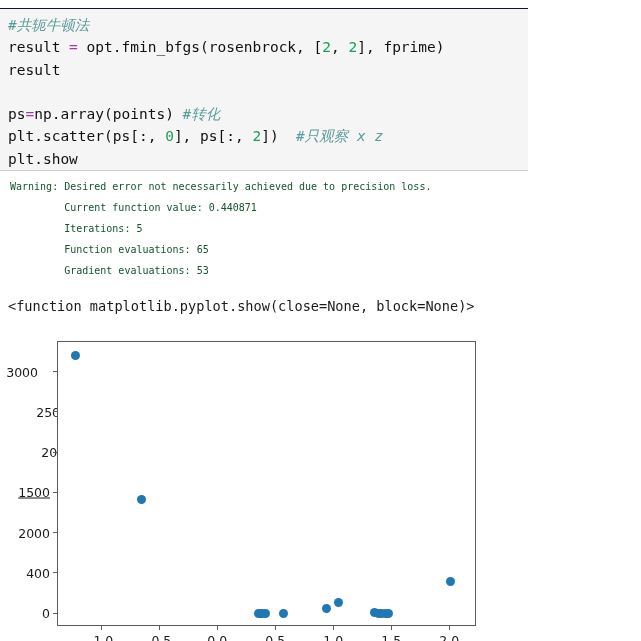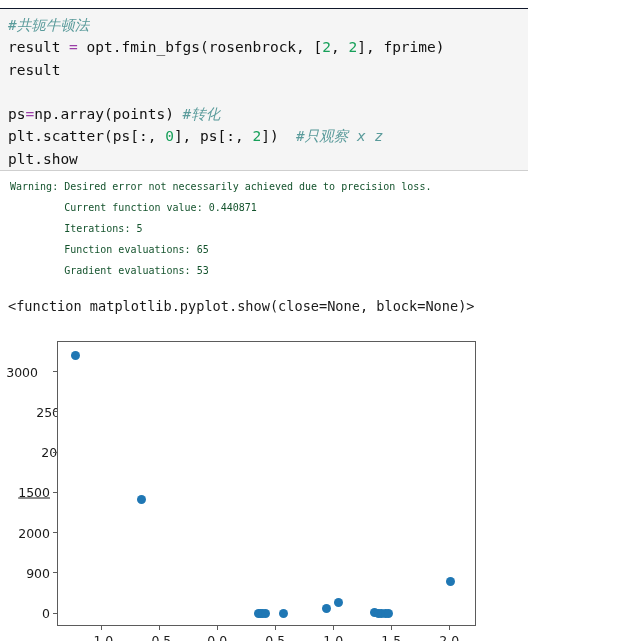--- a/index.html
+++ b/index.html
@@ -137,21 +137,21 @@
 </div>
 
 <div class="stream-out" id="stream-output"><div class="stream-line">Warning: Desired error not necessarily achieved due to precision loss.</div><div class="stream-line">         Current function value: 0.440871</div><div class="stream-line">         Iterations: 5</div><div class="stream-line">         Function evaluations: 65</div><div class="stream-line">         Gradient evaluations: 53</div></div>
 
 <div class="repr-out">&lt;function matplotlib.pyplot.show(close=None, block=None)&gt;</div>
 
 <div class="figure">
   <div class="ytick-labels-holder" id="y-axis">
       <div class="ytick-label" style="top: 283.119px; right: 490px;">0</div>
       <div class="ytick-mark" style="top: 282.619px; left: 53px;"></div>
-      <div class="ytick-label" style="top: 242.864px; right: 490px;">900</div>
+      <div class="ytick-label" style="top: 242.864px; right: 490px;">400</div>
       <div class="ytick-mark" style="top: 242.364px; left: 53px;"></div>
       <div class="ytick-label" style="top: 202.61px; right: 490px;">2000</div>
       <div class="ytick-mark" style="top: 202.11px; left: 53px;"></div>
       <div class="ytick-label" style="top: 162.356px; right: 490px; text-decoration: underline;">1500</div>
       <div class="ytick-mark" style="top: 161.856px; left: 53px;"></div>
       <div class="ytick-label" style="top: 122.102px; right: 467px;">2000</div>
       <div class="ytick-mark" style="top: 121.602px; left: 53px;"></div>
       <div class="ytick-label" style="top: 81.8475px; right: 472px;">2500</div>
       <div class="ytick-mark" style="top: 81.3475px; left: 53px;"></div>
       <div class="ytick-label" style="top: 41.5932px; right: 502px;">3000</div>

